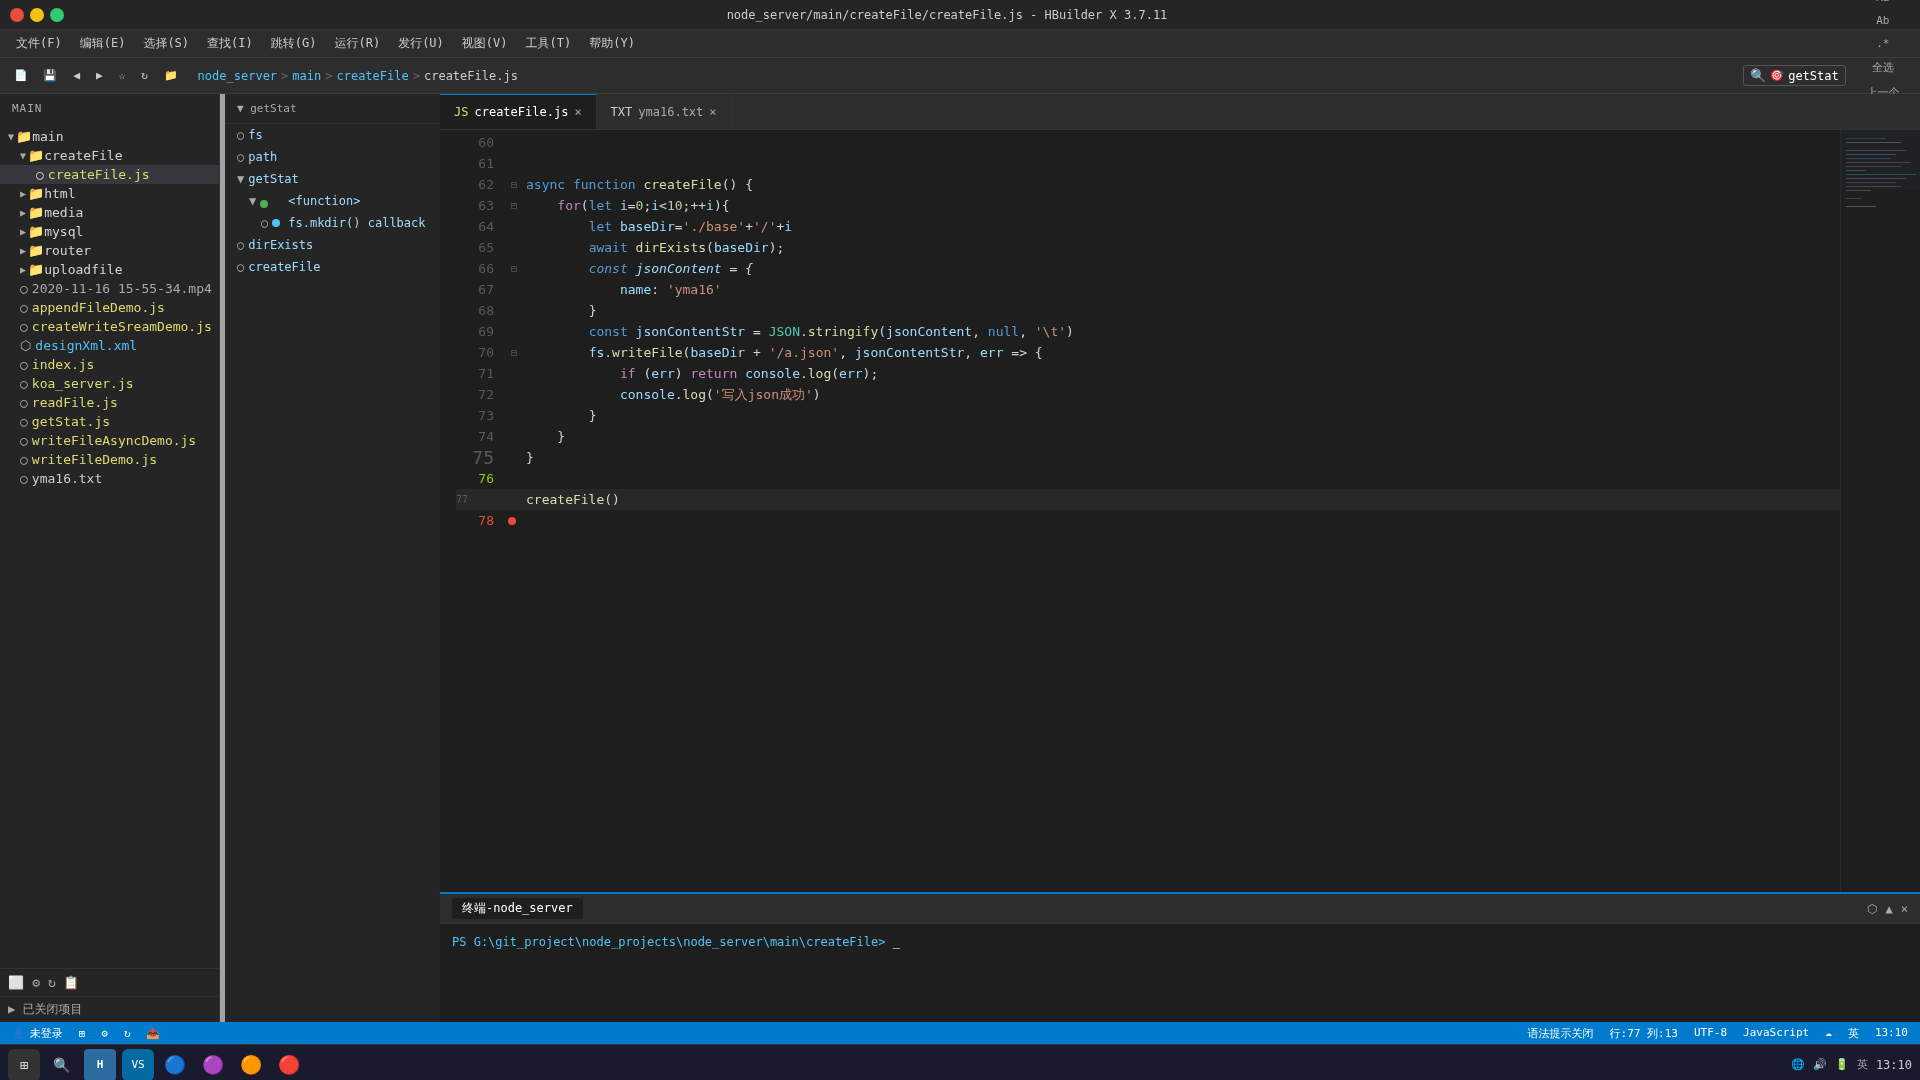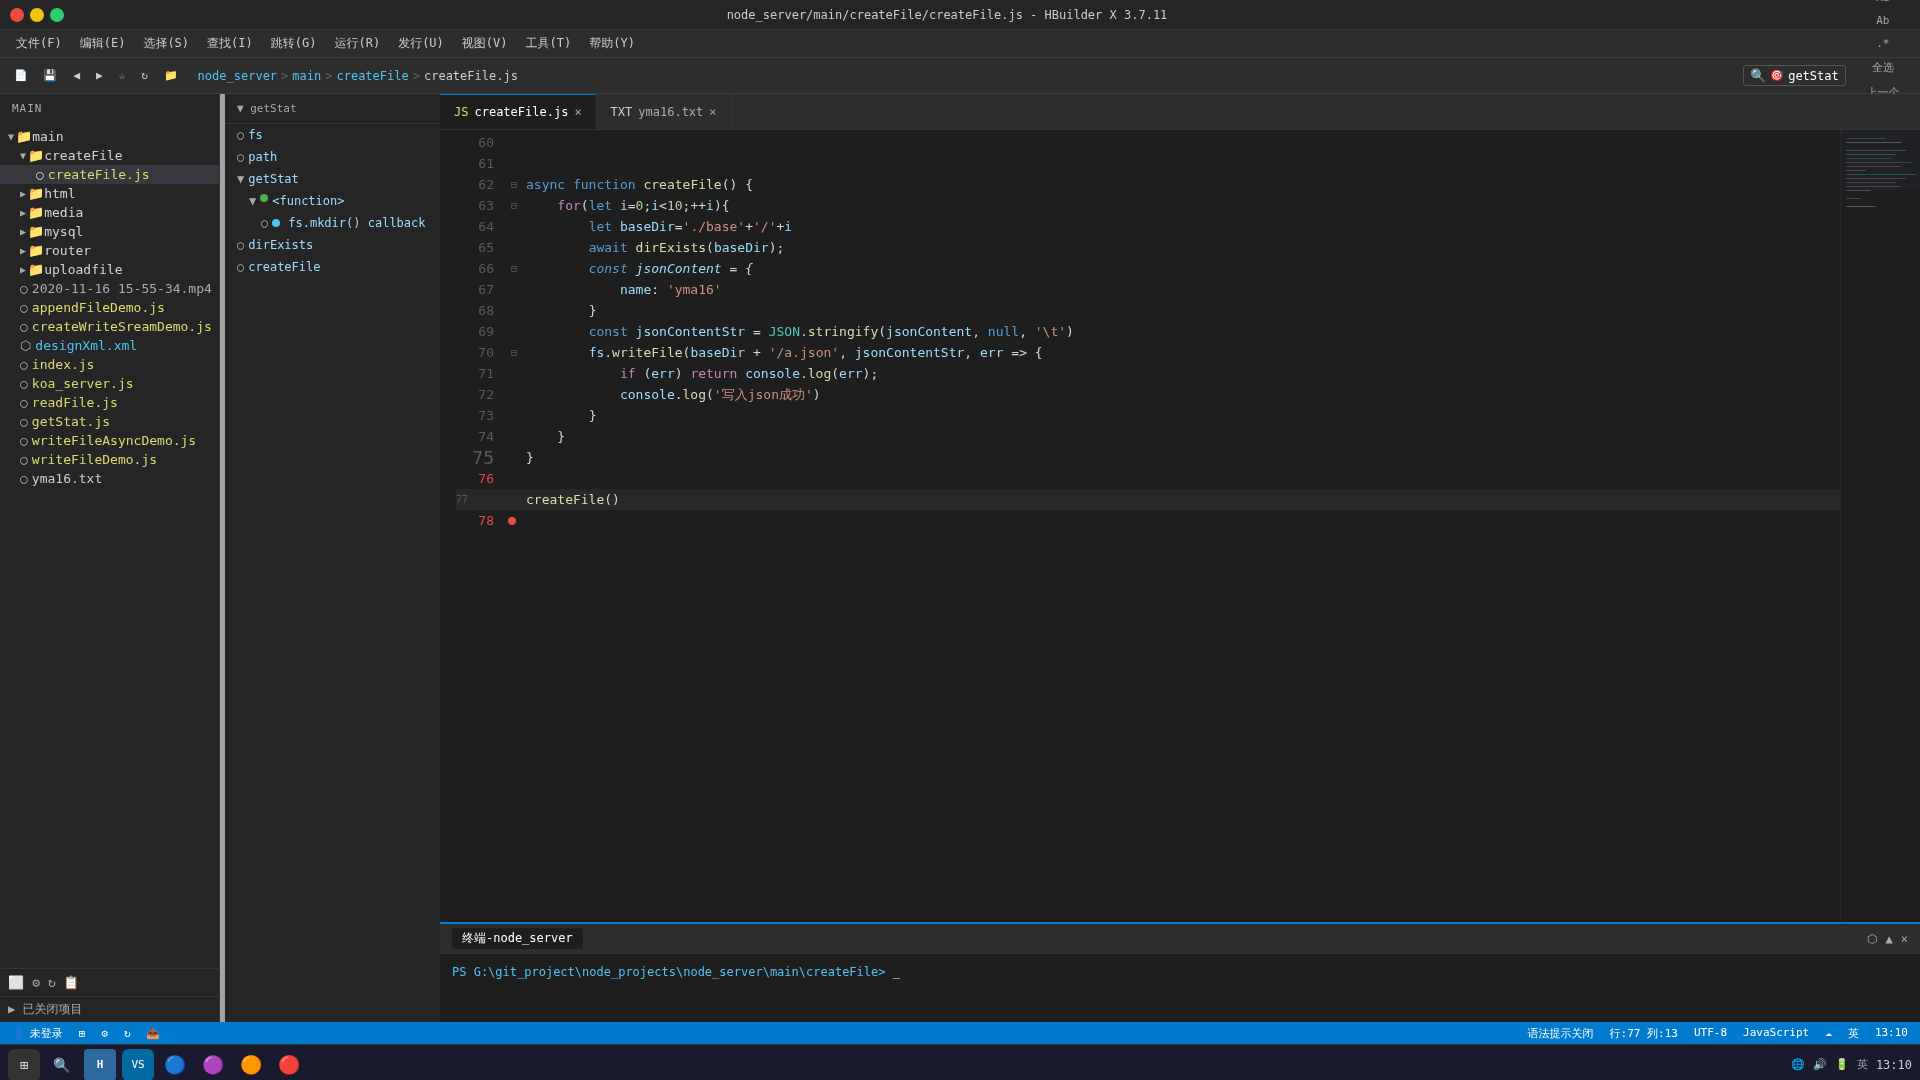--- a/index.html
+++ b/index.html
@@ -81,21 +81,21 @@
     #outline::-webkit-scrollbar-track { background: #252526; }
     #outline::-webkit-scrollbar-thumb { background: #555; border-radius: 3px; }
     .outline-header { padding: 8px 12px; font-size: 11px; color: #aaa; background: #252526; border-bottom: 1px solid #333; cursor: pointer; }
     .outline-item { padding: 4px 12px; font-size: 12px; color: #9cdcfe; cursor: pointer; display: flex; align-items: center; gap: 4px; }
     
     
     #statusbar { background: #007acc; height: 22px; display: flex; align-items: center; padding: 0 12px; font-size: 11px; color: #fff; gap: 16px; }
     #statusbar .right { margin-left: auto; display: flex; gap: 16px; }
     
     
-    #terminal { background: #1e1e1e; border-top: 2px solid #007acc; height: 100px; display: flex; flex-direction: column; }
+    #terminal { background: #1e1e1e; border-top: 2px solid #007acc; height: 130px; display: flex; flex-direction: column; }
     #terminal-header { background: #2d2d2d; padding: 4px 12px; font-size: 12px; color: #ccc; display: flex; align-items: center; gap: 8px; border-bottom: 1px solid #333; }
     .terminal-tab { padding: 2px 10px; border-radius: 3px; cursor: pointer; }
     .terminal-tab.active { background: #1e1e1e; color: #fff; }
     #terminal-content { flex: 1; padding: 8px 12px; font-size: 12px; color: #ccc; }
     .terminal-line { line-height: 20px; }
     .terminal-path { color: #4fc3f7; }
     .terminal-cmd { color: #fff; }
     
     
     #taskbar { background: #1a1a2e; height: 40px; display: flex; align-items: center; padding: 0 8px; gap: 6px; border-top: 1px solid #333; }
@@ -304,21 +304,21 @@
     <div class="outline-item" style="padding-left:12px;">
       <span style="color:#aaa;">○</span>
       <span>path</span>
     </div>
     <div class="outline-item" style="padding-left:12px;">
       <span style="color:#aaa;">▼</span>
       <span>getStat</span>
     </div>
     <div class="outline-item" style="padding-left:24px;">
       <span style="color:#aaa;">▼</span>
-      <span style="display:flex;align-items:flex-start;gap:0;">
+      <span style="display:flex;align-items:flex-end;gap:16px;">
         <span class="dot-green"></span>
         <span>&lt;function&gt;</span>
       </span>
     </div>
     <div class="outline-item" style="padding-left:36px;">
       <span style="color:#aaa;">○</span>
       <span style="display:flex;align-items:center;gap:4px;">
         <span class="dot-blue"></span>
         <span>fs.mkdir() callback</span>
       </span>
@@ -426,21 +426,21 @@
                 <td style="width: 50px; text-align: right; padding-right: 12px; color: rgb(90, 90, 90); user-select: none; vertical-align: top; font-size: 13px; line-height: 21px; padding-top: 0px;">74</td>
                 <td style="width: 16px; text-align: center; color: rgb(90, 90, 90); vertical-align: top; font-size: 10px; line-height: 21px;"></td>
                 <td style="font-size: 13px; line-height: 21px; white-space: pre; padding-left: 4px;"><span class="plain">    </span><span class="punct">}</span></td>
               </tr>
               <tr>
                 <td style="width: 50px; text-align: right; padding-right: 12px; color: rgb(90, 90, 90); user-select: none; vertical-align: top; font-size: 18px; line-height: 21px; padding-top: 0px;">75</td>
                 <td style="width: 16px; text-align: center; color: rgb(90, 90, 90); vertical-align: top; font-size: 10px; line-height: 21px;"></td>
                 <td style="font-size: 13px; line-height: 21px; white-space: pre; padding-left: 4px;"><span class="punct">}</span></td>
               </tr>
               <tr>
-                <td style="width: 50px; text-align: right; padding-right: 12px; color: #ef4444; user-select: none; vertical-align: top; font-size: 13px; line-height: 21px; padding-top: 0px;">76</td>
+                <td style="width: 50px; text-align: right; padding-right: 12px; color: #84cc16; user-select: none; vertical-align: top; font-size: 13px; line-height: 21px; padding-top: 0px;">76</td>
                 <td style="width: 16px; text-align: center; color: rgb(90, 90, 90); vertical-align: top; font-size: 10px; line-height: 21px;"></td>
                 <td style="font-size: 13px; line-height: 21px; white-space: pre; padding-left: 4px;">&nbsp;</td>
               </tr>
               <tr style="background: rgb(40, 40, 40);">
                 <td style="width: 50px; text-align: left; padding-right: 12px; color: rgb(90, 90, 90); user-select: none; vertical-align: top; font-size: 10px; line-height: 21px; padding-top: 0px;">77</td>
                 <td style="width: 16px; text-align: center; color: rgb(90, 90, 90); vertical-align: top; font-size: 10px; line-height: 21px;"></td>
                 <td style="font-size: 13px; line-height: 21px; white-space: pre; padding-left: 4px;"><span class="fn">createFile</span><span class="punct">()</span></td>
               </tr>
               <tr>
                 <td style="width: 50px; text-align: right; padding-right: 12px; color: rgb(231, 76, 60); user-select: none; vertical-align: top; font-size: 13px; line-height: 21px; padding-top: 0px;">78</td>

